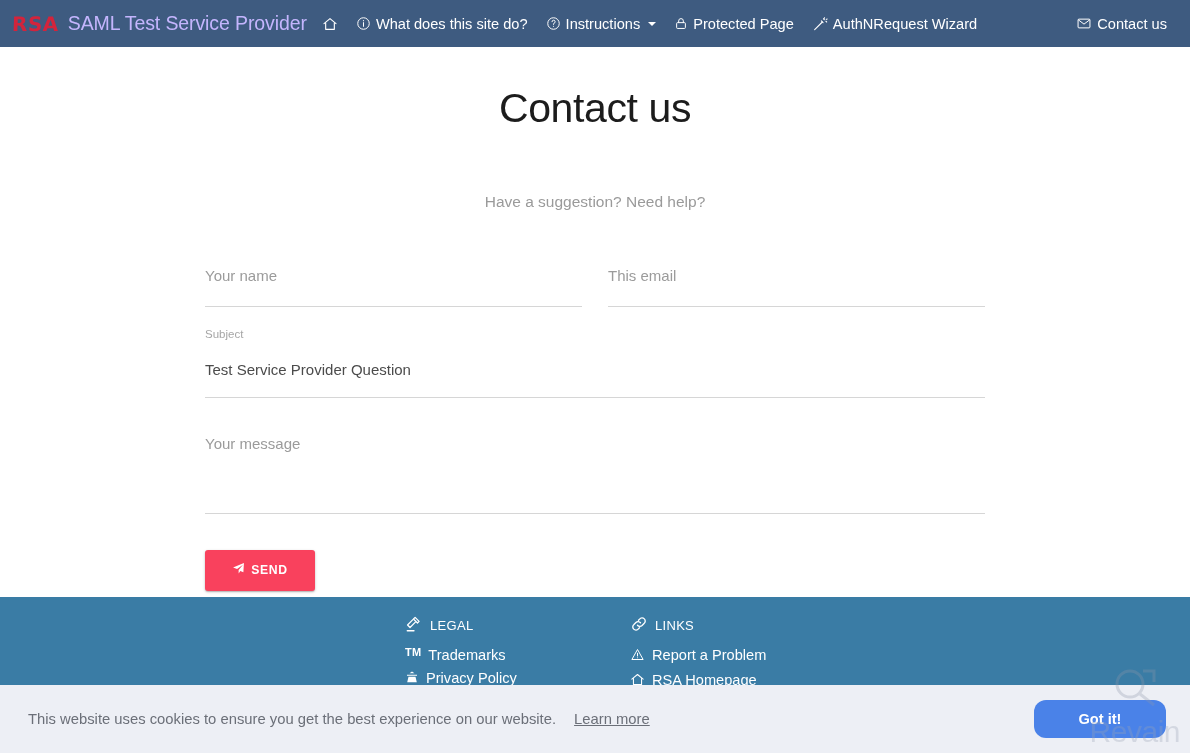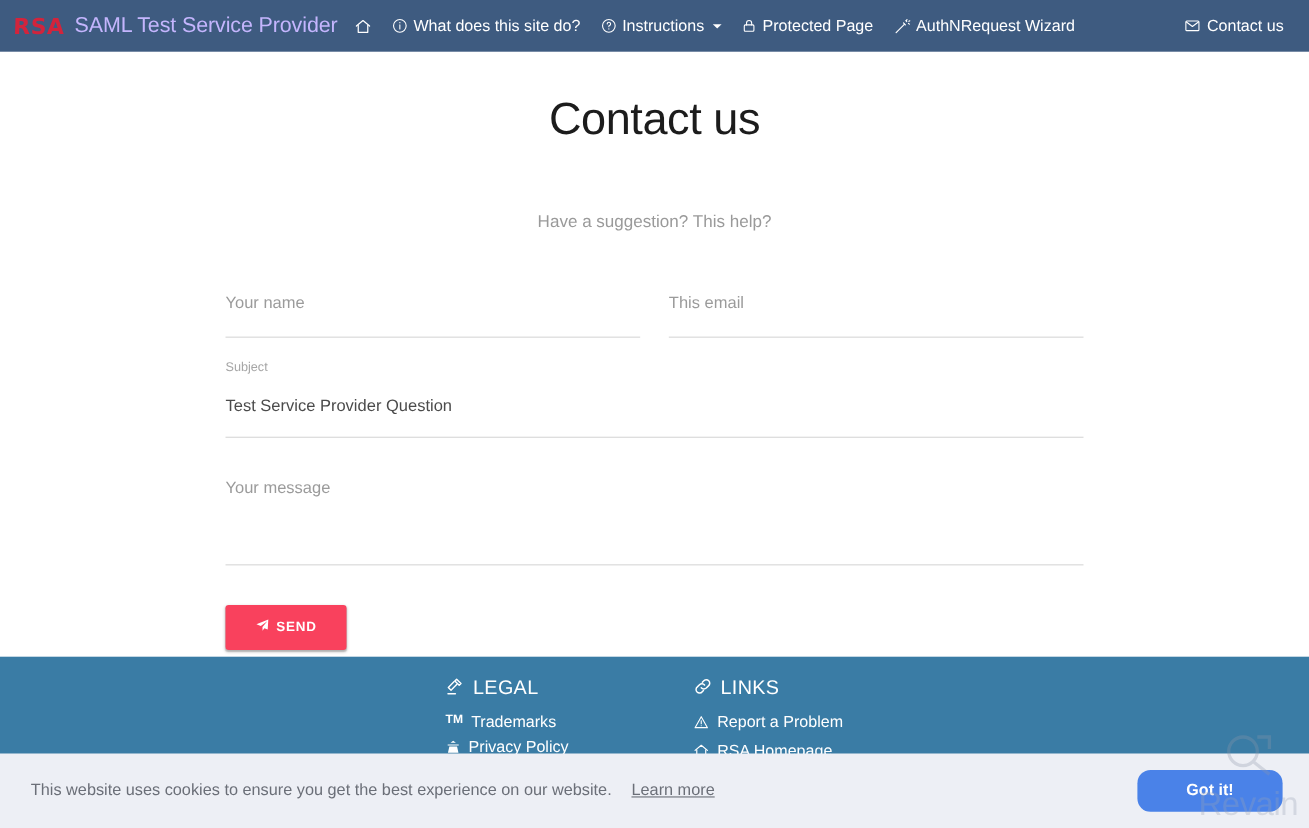--- a/index.html
+++ b/index.html
@@ -168,23 +168,23 @@
   .footer-inner {
     width: 780px;
     margin: 0 auto;
     display: flex;
     gap: 0;
     padding-left: 200px;
   }
   .fcol { width: 225px; }
   .fcol-head {
     display: flex;
-    align-items: flex-start;
+    align-items: center;
     gap: 7px;
-    font-size: 18px;
+    font-size: 13px;
     font-weight: 400;
     letter-spacing: 0.3px;
     color: #ffffff;
     margin-bottom: 11px;
   }
   .flink {
     display: flex;
     gap: 7px;
     font-size: 14.6px;
     color: #ffffff;
@@ -331,21 +331,21 @@
           <path d="M2.8 6l9.2 7 9.2-7"></path>
       </svg>
     </span>
     <span>Contact us</span>
   </a>
 </div>
 
 <div class="page">
 
   <h1 class="page-title">Contact us</h1>
-  <p class="page-sub">Have a suggestion? This help?</p>
+  <p class="page-sub">Have a suggestion? Need help?</p>
 
   <div class="form-wrap">
 
     <div class="row">
       <div class="field half field-name underline">
         <span class="f-label">Your name</span>
       </div>
       <div class="field half field-email underline">
         <span class="f-label">This email</span>
       </div>

